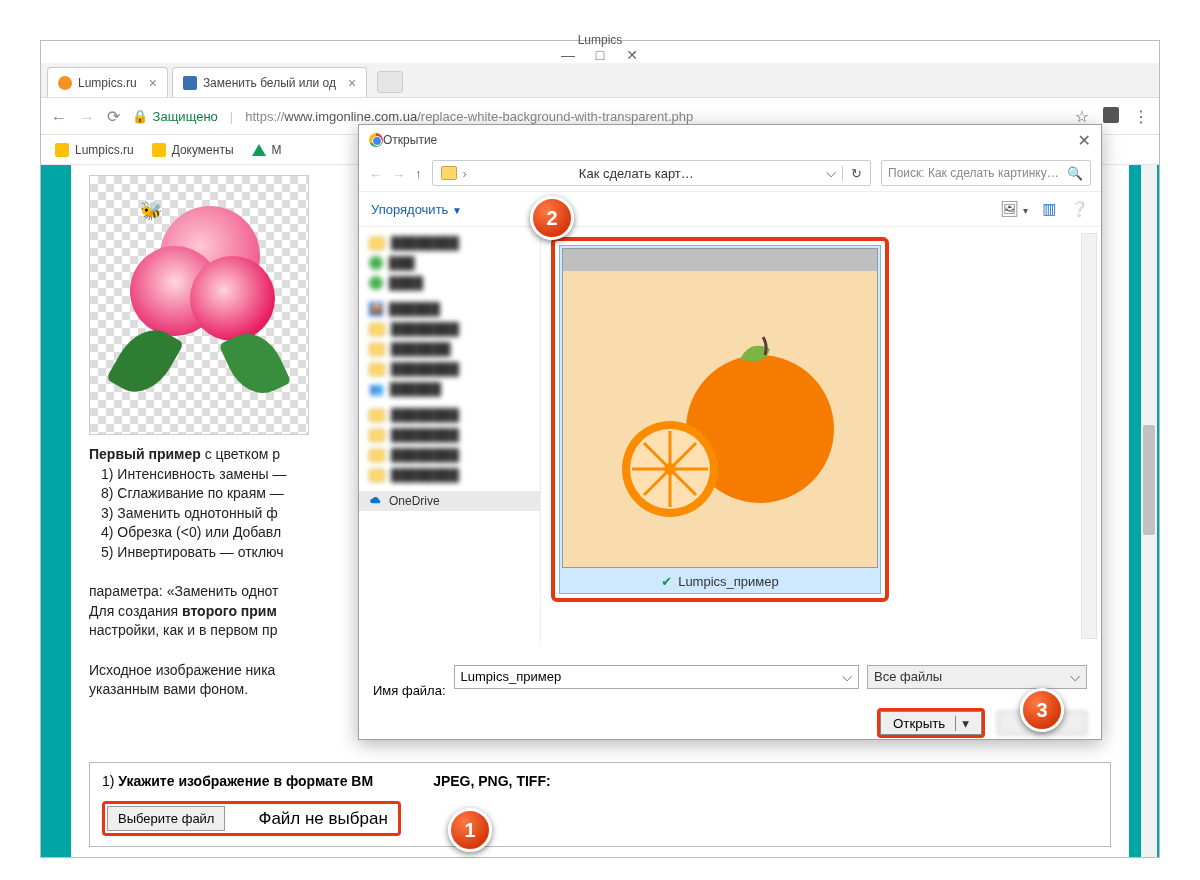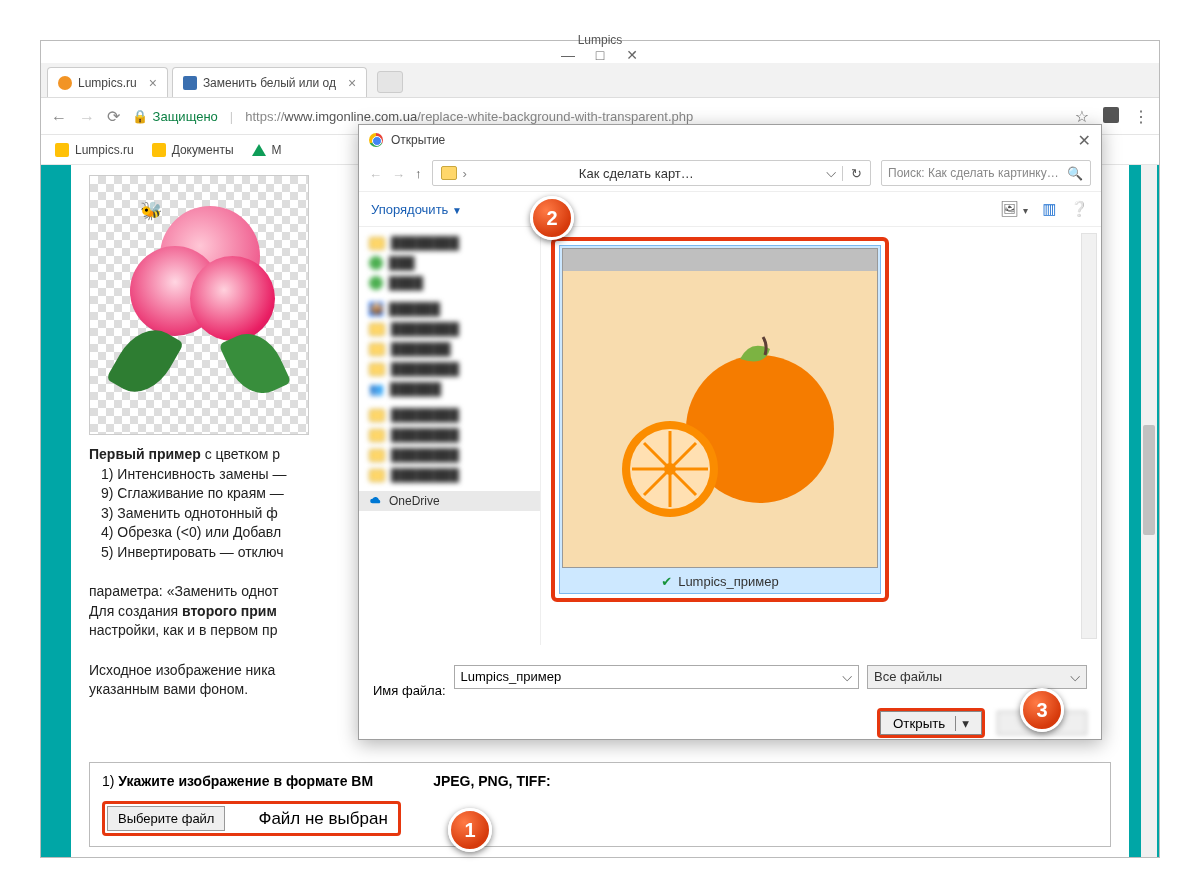--- a/index.html
+++ b/index.html
@@ -41,21 +41,21 @@
   .content-text b { font-weight:bold; }
 
   .upload-box { position:absolute; left:18px; right:18px; bottom:10px; border:1px solid #bbb; padding:10px 12px; background:#fff; }
   .upload-box .label { font-size:14px; margin-bottom:12px;}
   .choose-wrap { display:inline-flex; align-items:center; border:3px solid #e6370e; border-radius:4px; padding:2px;gap:25px;}
   .choose-btn { background:#efefef; border:1px solid #999; padding:4px 10px; font-size:13px;}
   .choose-status { padding:0 8px; font-size:17px; }
 
   
   .dialog { position:absolute; left:358px; top:124px; width:744px; height:616px; background:#fff; border:1px solid #9e9e9e; box-shadow:0 4px 18px rgba(0,0,0,.3); }
-  .dlg-title { height:30px; display:flex; align-items:center; padding:0 10px; font-size:12px; color:#444; gap:8px;}
+  .dlg-title { height:30px; display:flex; align-items:center; padding:0 10px; font-size:12px; color:#444; }
   .dlg-title .chrome-ico { width:14px; height:14px; border-radius:50%; background: conic-gradient(#ea4335 0 120deg,#34a853 120deg 240deg,#fbbc05 240deg 360deg); position:relative;}
   .dlg-title .chrome-ico::after{content:"";position:absolute;left:3px;top:3px;width:8px;height:8px;border-radius:50%;background:#4285f4;border:1px solid #fff;}
   .dlg-title .x { margin-left:auto; color:#666; font-size:16px;}
   .dlg-nav { height:36px; display:flex; align-items:center; padding:0 10px; gap:10px; font-size:13px; color:#666;}
   .dlg-nav .arrow { color:#bbb;}
   .dlg-nav .crumb { border:1px solid #ccc; height:26px; display:flex; align-items:center; padding:0 8px; gap:6px; flex:1; color:#333; border-radius:2px;}
   .dlg-nav .crumb .fold{ width:16px;height:14px;background:#ffd76a;border:1px solid #caa73e;border-radius:2px;}
   .dlg-nav .search { width:210px; height:26px; border:1px solid #ccc; border-radius:2px; display:flex; align-items:center; padding:0 6px; color:#888; gap:6px;}
   .dlg-toolbar { height:36px; border-top:1px solid #eee; border-bottom:1px solid #eee; display:flex; align-items:center; padding:0 12px; font-size:13px; color:#1a5fb4;}
   .dlg-toolbar .right { margin-left:auto; display:flex; gap:14px; color:#555; font-size:15px;}
@@ -172,21 +172,21 @@
           <div class="petal" style="left:70px;top:50px;width:85px;height:85px;background:radial-gradient(circle at 40% 40%,#ffd1dd,#e91e63 70%,#ad1457)"></div>
           <div class="petal" style="left:0;top:120px;width:50px;height:70px;background:#2e7d32;border-radius:60% 10% 60% 10%;transform:rotate(30deg)"></div>
           <div class="petal" style="left:110px;top:125px;width:50px;height:65px;background:#388e3c;border-radius:10% 60% 10% 60%;transform:rotate(-25deg)"></div>
         </div>
         <div style="position:absolute;left:50px;top:24px;font-size:18px">🐝</div>
       </div>
 
       <div class="content-text">
         <p><b>Первый пример</b><span> с цветком р</span></p>
         <p style="margin-left:12px">1) Интенсивность замены —</p>
-        <p style="margin-left:12px">9) Сглаживание по краям —</p>
+        <p style="margin-left:12px">8) Сглаживание по краям —</p>
         <p style="margin-left:12px">3) Заменить однотонный ф</p>
         <p style="margin-left:12px">4) Обрезка (&lt;0) или Добавл</p>
         <p style="margin-left:12px">5) Инвертировать — отключ</p>
         <br>
         <p>параметра: «Заменить однот</p>
         <p><span>Для создания </span><b>второго прим</b></p>
         <p>настройки, как и в первом пр</p>
         <br>
         <p>Исходное изображение ника</p>
         <p>указанным вами фоном.</p>

